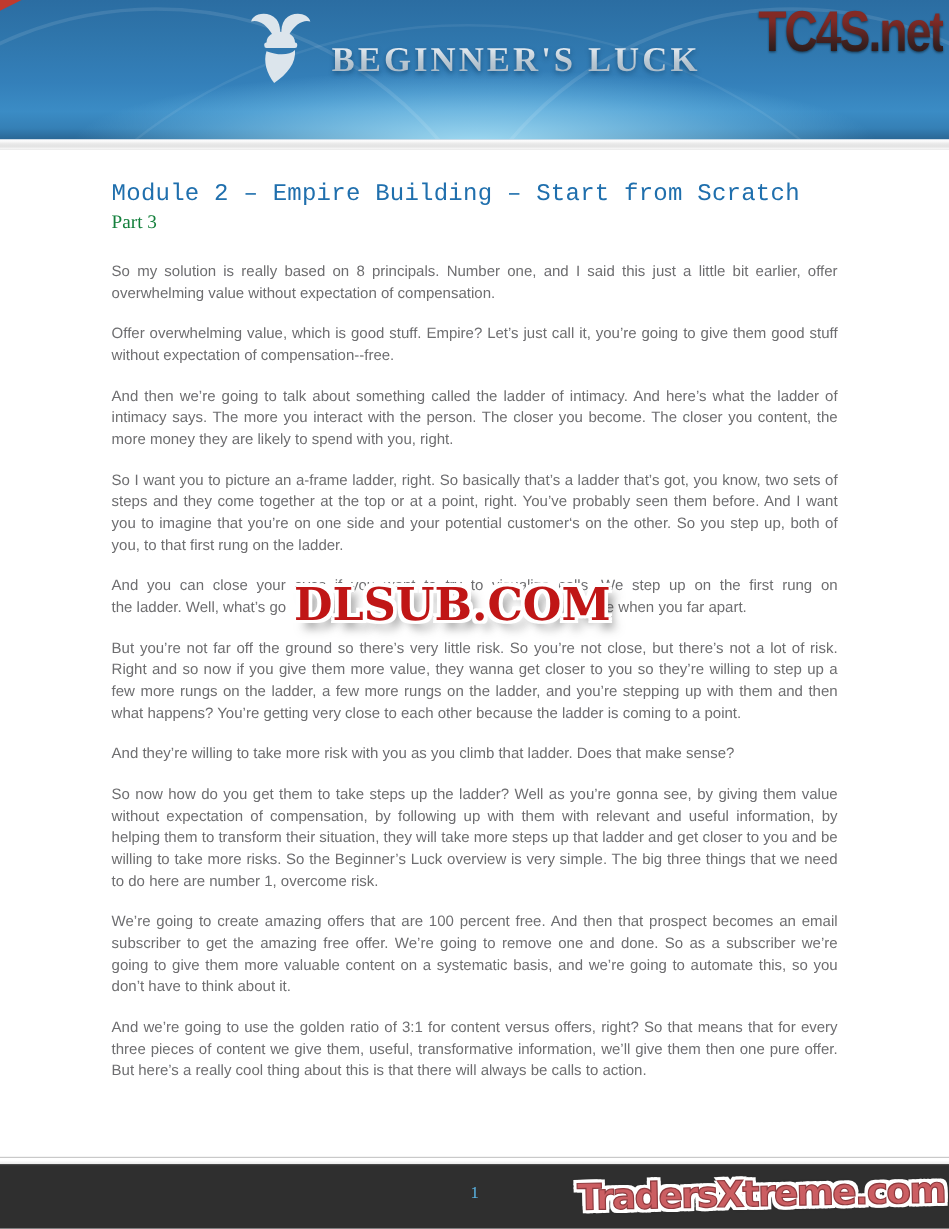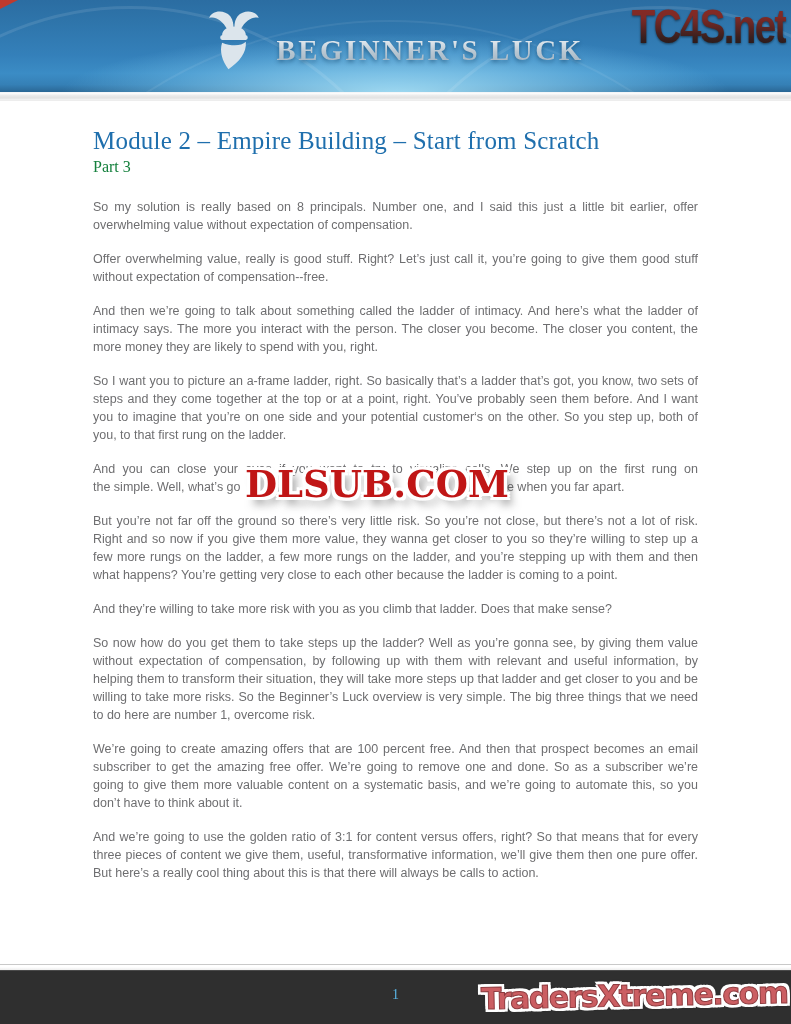--- a/index.html
+++ b/index.html
@@ -9,21 +9,21 @@
     background:#ffffff;
     overflow:hidden;
     position:relative;
     display:flex;
     flex-direction:column;
   }
 
   
   .banner {
     position:relative;
-    height:92px;
+    height:116px;
     overflow:hidden;
     background:
       radial-gradient(ellipse 430px 80px at 50% 104%, rgba(170,228,250,0.95), rgba(120,196,236,0.40) 55%, rgba(120,196,236,0) 78%),
       linear-gradient(180deg,#2b6da2 0%, #2f76ac 28%, #3480ba 60%, #3b8cc5 80%, #3580b6 92%, #2a6795 100%);
   }
   .arc { position:absolute; border-radius:50%; }
   .arc.a1 { width:620px; height:620px; left:-180px; top:6px;  border:3px solid rgba(255,255,255,0.10); }
   .arc.a2 { width:620px; height:620px; right:-180px; top:6px; border:3px solid rgba(255,255,255,0.10); }
   .arc.a3 { width:900px; height:900px; left:-60px;  top:20px; border:2px solid rgba(255,255,255,0.07); }
   .corner-sliver {
@@ -61,23 +61,23 @@
   }
 
   
   .content {
     flex:1 1 auto;
     padding:26px 93px 0 93px;
     position:relative;
     overflow:hidden;
   }
   .doc-title {
-    font-family:Liberation Serif, serif;
+    font-family:Liberation Mono, monospace;
     font-weight:normal;
-    font-size:25px;
+    font-size:20px;
     color:#1f6fad;
     letter-spacing:0.2px;
     margin-bottom:3px;
   }
   .doc-subtitle {
     font-family:"Liberation Serif", serif;
     font-weight:normal;
     font-size:16px;
     color:#15803d;
     margin-bottom:22px;
@@ -171,27 +171,27 @@
   <div class="tc4s">TC4S.net</div>
 </div>
 
 <div class="strip"></div>
 
 <div class="content">
   <h1 class="doc-title">Module 2 – Empire Building – Start from Scratch</h1>
   <h2 class="doc-subtitle">Part 3</h2>
 
   <p class="para">So my solution is really based on 8 principals. Number one, and I said this just a little bit earlier, offer overwhelming value without expectation of compensation.</p>
-  <p class="para">Offer overwhelming value, really is good stuff. Right? Let’s just call it, you’re going to give them good stuff without expectation of compensation--free.</p>
+  <p class="para">Offer overwhelming value, which is good stuff. Empire? Let’s just call it, you’re going to give them good stuff without expectation of compensation--free.</p>
   <p class="para">And then we’re going to talk about something called the ladder of intimacy. And here’s what the ladder of intimacy says. The more you interact with the person. The closer you become. The closer you content, the more money they are likely to spend with you, right.</p>
   <p class="para">So I want you to picture an a-frame ladder, right. So basically that’s a ladder that’s got, you know, two sets of steps and they come together at the top or at a point, right. You’ve probably seen them before. And I want you to imagine that you’re on one side and your potential customer‘s on the other. So you step up, both of you, to that first rung on the ladder.</p>
 
   <p class="para p5">
     <span class="l1">And you can close your eyes if you want to try to visualize calls. We step up on the first rung on</span>
-    <span class="l2"><span>the simple. Well, what’s go</span><span class="covered-gap"></span><span>cause when you far apart.</span></span>
+    <span class="l2"><span>the ladder. Well, what’s go</span><span class="covered-gap"></span><span>cause when you far apart.</span></span>
     <span class="dlsub">DLSUB.COM</span>
   </p>
 
   <p class="para">But you’re not far off the ground so there’s very little risk. So you’re not close, but there’s not a lot of risk. Right and so now if you give them more value, they wanna get closer to you so they’re willing to step up a few more rungs on the ladder, a few more rungs on the ladder, and you’re stepping up with them and then what happens? You’re getting very close to each other because the ladder is coming to a point.</p>
   <p class="para">And they’re willing to take more risk with you as you climb that ladder. Does that make sense?</p>
   <p class="para">So now how do you get them to take steps up the ladder? Well as you’re gonna see, by giving them value without expectation of compensation, by following up with them with relevant and useful information, by helping them to transform their situation, they will take more steps up that ladder and get closer to you and be willing to take more risks. So the Beginner’s Luck overview is very simple. The big three things that we need to do here are number 1, overcome risk.</p>
   <p class="para">We’re going to create amazing offers that are 100 percent free. And then that prospect becomes an email subscriber to get the amazing free offer. We’re going to remove one and done. So as a subscriber we’re going to give them more valuable content on a systematic basis, and we’re going to automate this, so you don’t have to think about it.</p>
   <p class="para">And we’re going to use the golden ratio of 3:1 for content versus offers, right? So that means that for every three pieces of content we give them, useful, transformative information, we’ll give them then one pure offer. But here’s a really cool thing about this is that there will always be calls to action.</p>
 </div>
 

